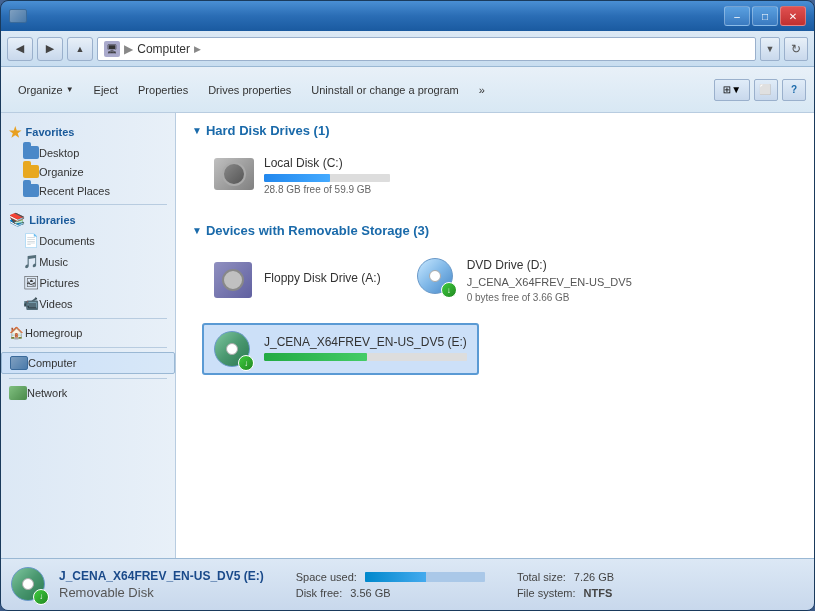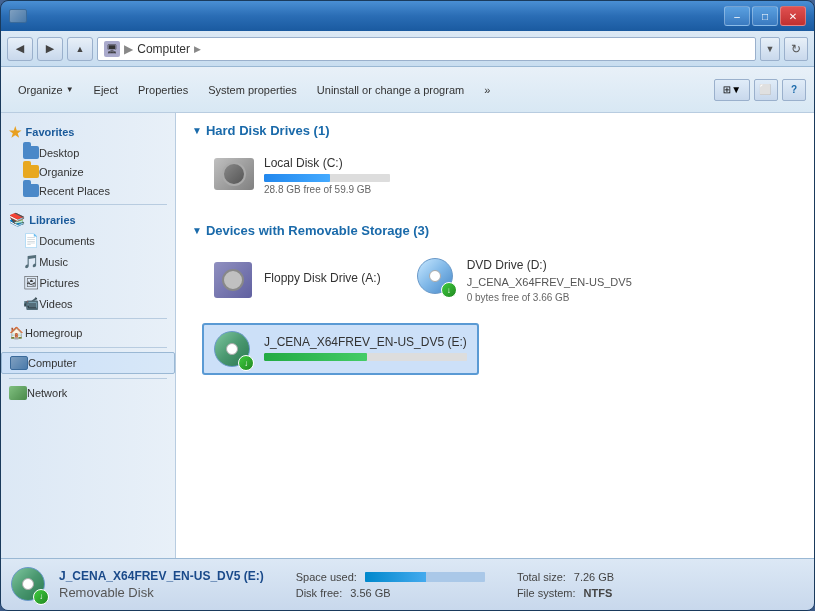--- a/index.html
+++ b/index.html
@@ -541,21 +541,21 @@
       <span>Organize</span>
       <span style="font-size:8px;">▼</span>
     </div>
     <div class="toolbar-btn">
       <span>Eject</span>
     </div>
     <div class="toolbar-btn">
       <span>Properties</span>
     </div>
     <div class="toolbar-btn">
-      <span>System properties</span>
+      <span>Drives properties</span>
     </div>
     <div class="toolbar-btn">
       <span>Uninstall or change a program</span>
     </div>
     <div class="toolbar-btn">
       <span>»</span>
     </div>
     <div class="toolbar-right">
       <div class="view-btn" style="width:36px;">⊞▼</div>
       <div class="view-btn">⬜</div>

